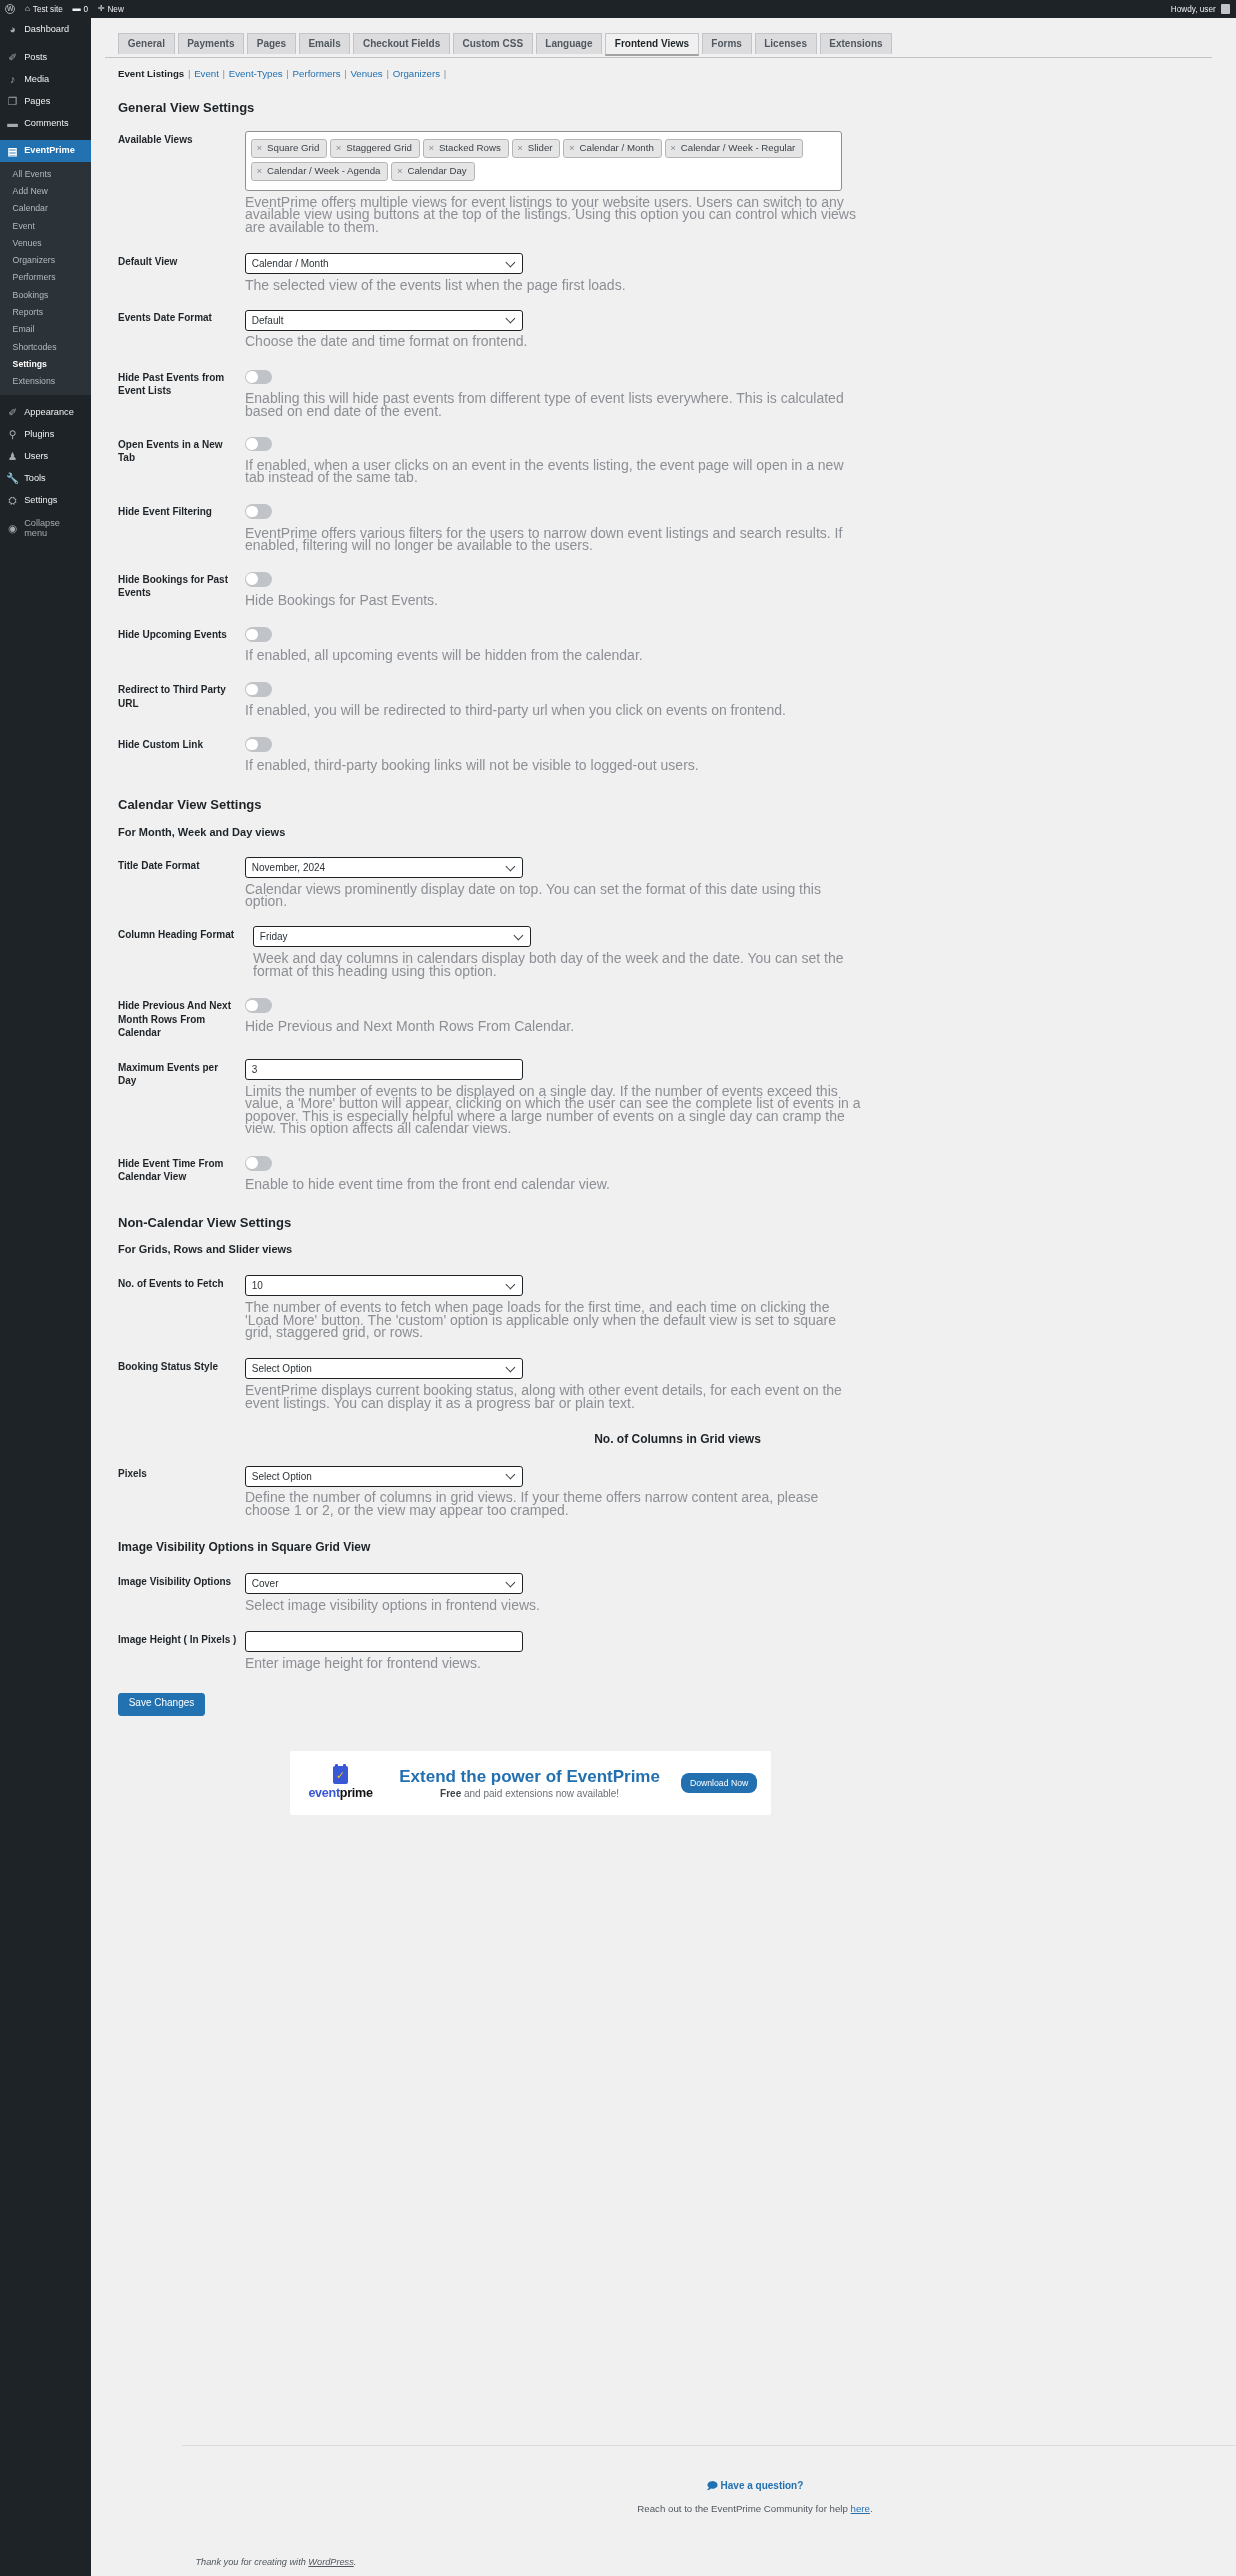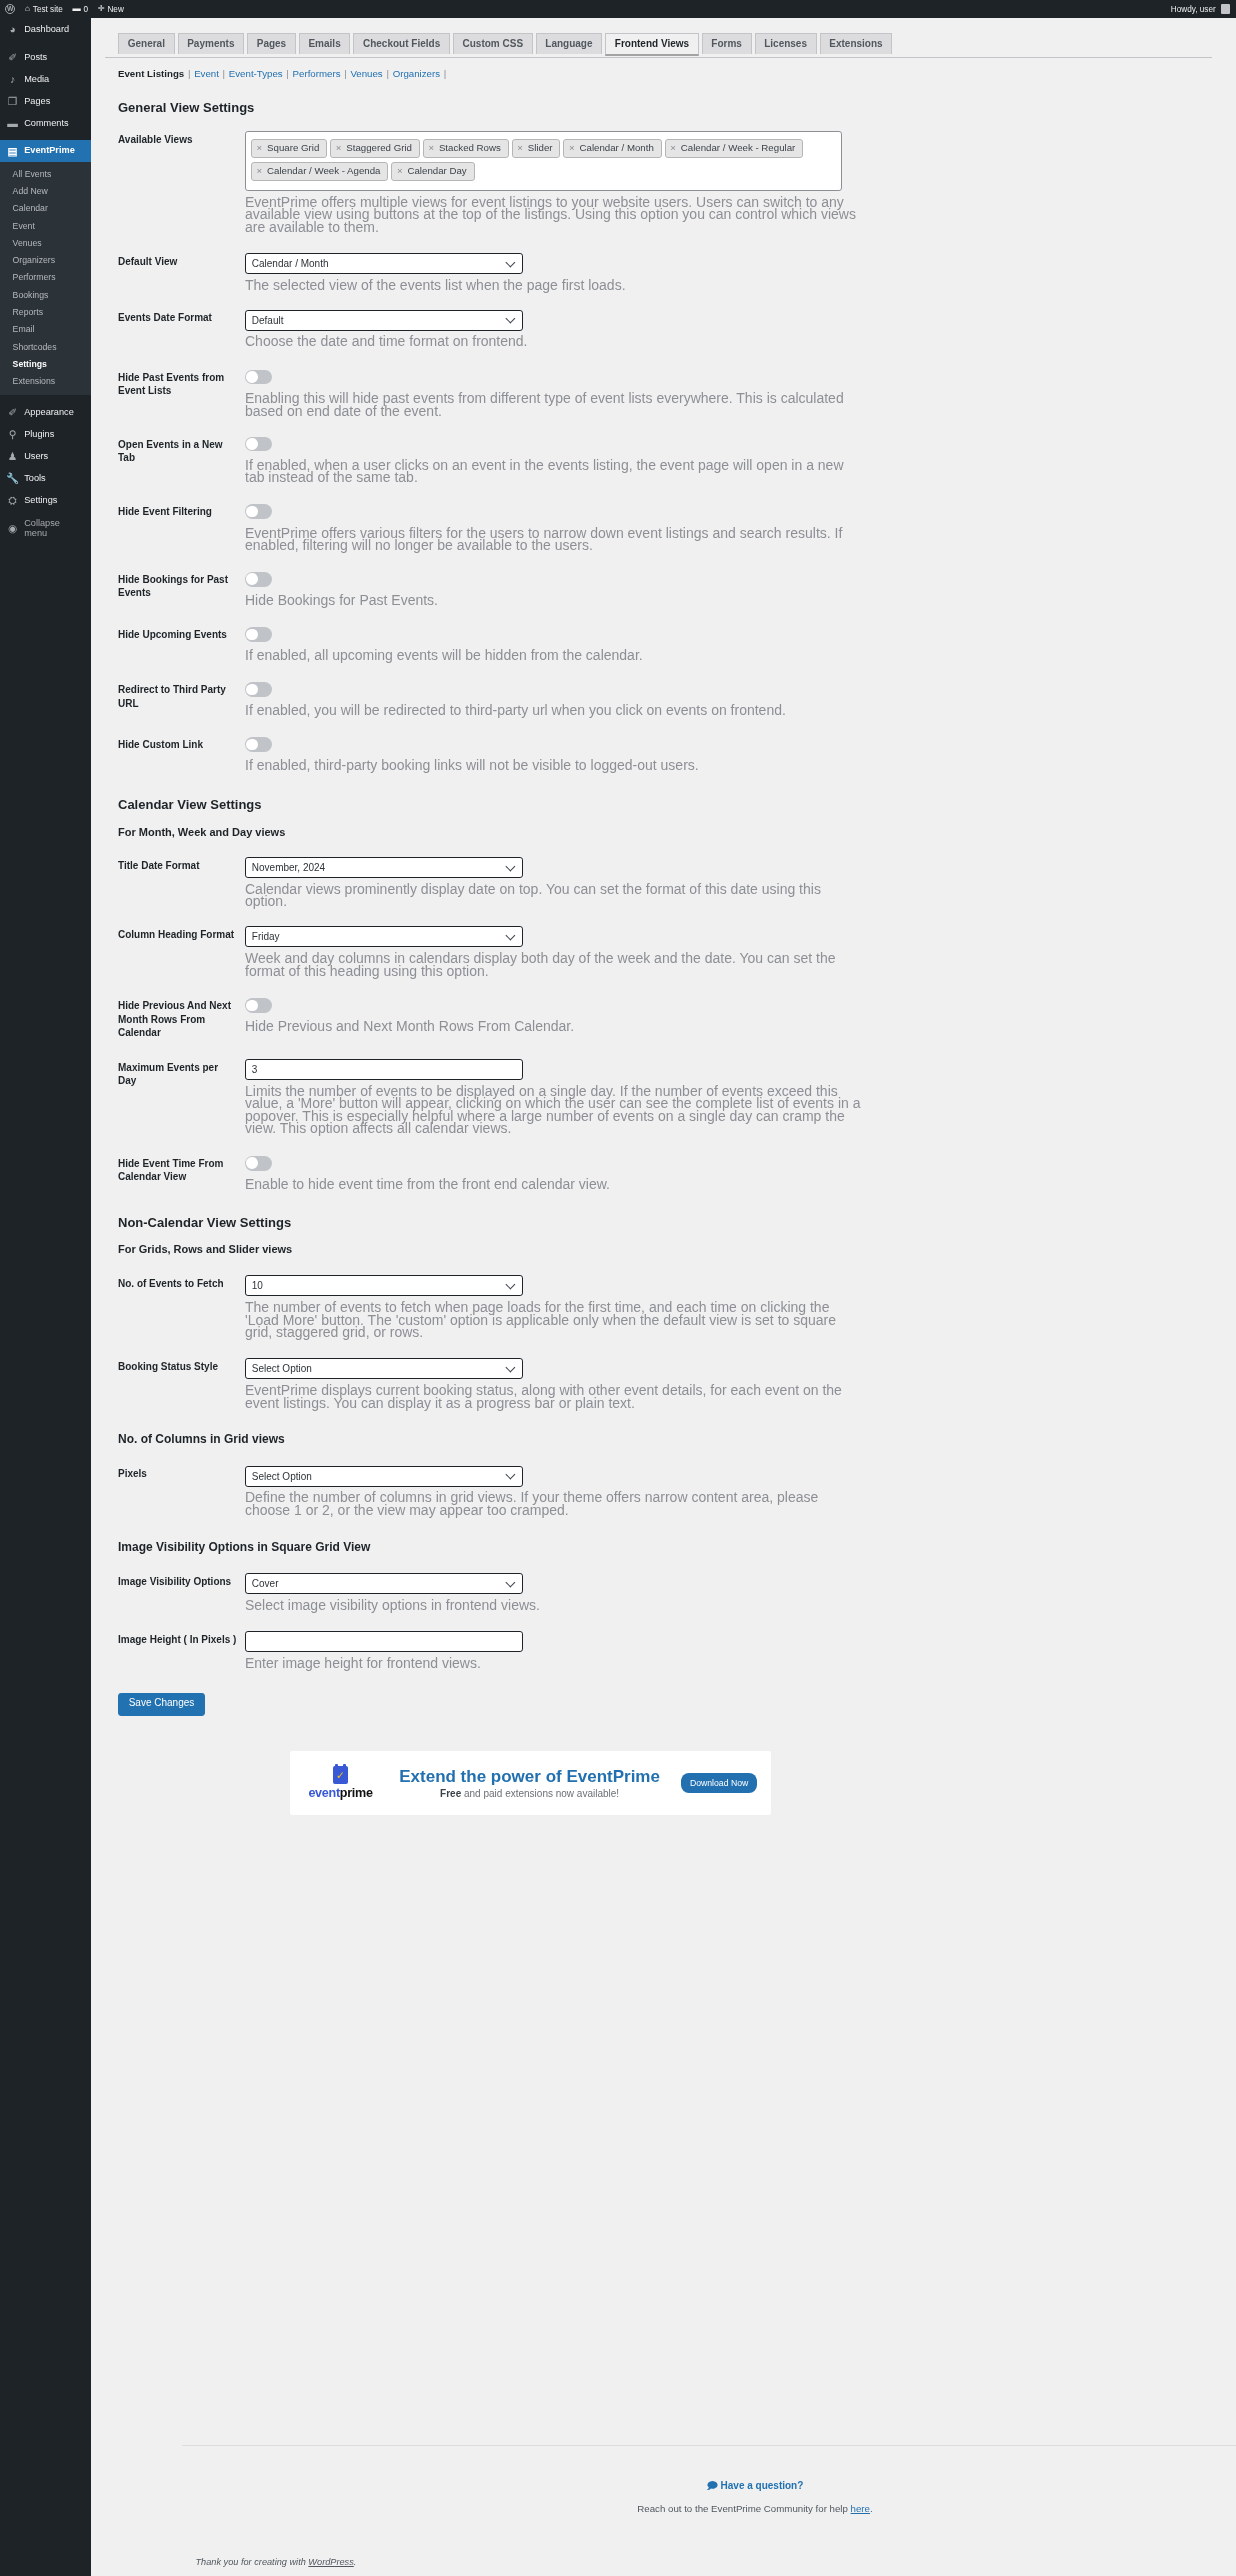--- a/index.html
+++ b/index.html
@@ -414,21 +414,21 @@
     <div class="form-label">Title Date Format</div>
     <div class="form-field">
       <div class="sel-wrap">
         <div class="ep-select"><span>November, 2024</span></div>
         <span class="chev"></span>
       </div>
       <div class="desc">Calendar views prominently display date on top. You can set the format of this date using this option.</div>
     </div>
   </div>
 
-  <div class="form-row" style="padding-top:18.4px;">
+  <div class="form-row" style="padding-top:18.4px;gap:8px;">
     <div class="form-label">Column Heading Format</div>
     <div class="form-field">
       <div class="sel-wrap">
         <div class="ep-select"><span>Friday</span></div>
         <span class="chev"></span>
       </div>
       <div class="desc">Week and day columns in calendars display both day of the week and the date. You can set the format of this heading using this option.</div>
     </div>
   </div>
 
@@ -478,21 +478,21 @@
     <div class="form-label">Booking Status Style</div>
     <div class="form-field">
       <div class="sel-wrap">
         <div class="ep-select"><span>Select Option</span></div>
         <span class="chev"></span>
       </div>
       <div class="desc">EventPrime displays current booking status, along with other event details, for each event on the event listings. You can display it as a progress bar or plain text.</div>
     </div>
   </div>
 
-  <h3 class="subsec" style="margin-top:23px; font-size:12px;">No. of Columns in Grid views</h3>
+  <h3 class="subsec" style="margin-top:23px; font-size:12px;text-align:center;">No. of Columns in Grid views</h3>
 
   <div class="form-row" style="padding-top:19.3px;">
     <div class="form-label">Pixels</div>
     <div class="form-field">
       <div class="sel-wrap">
         <div class="ep-select"><span>Select Option</span></div>
         <span class="chev"></span>
       </div>
       <div class="desc">Define the number of columns in grid views. If your theme offers narrow content area, please choose 1 or 2, or the view may appear too cramped.</div>
     </div>

